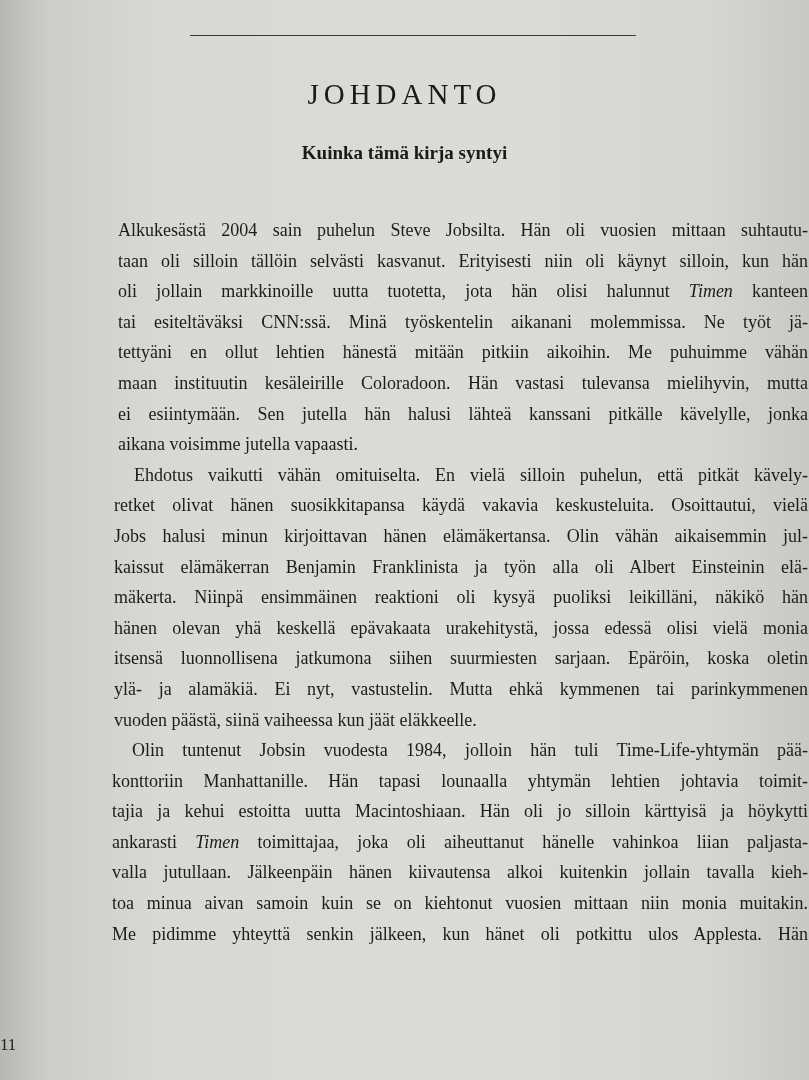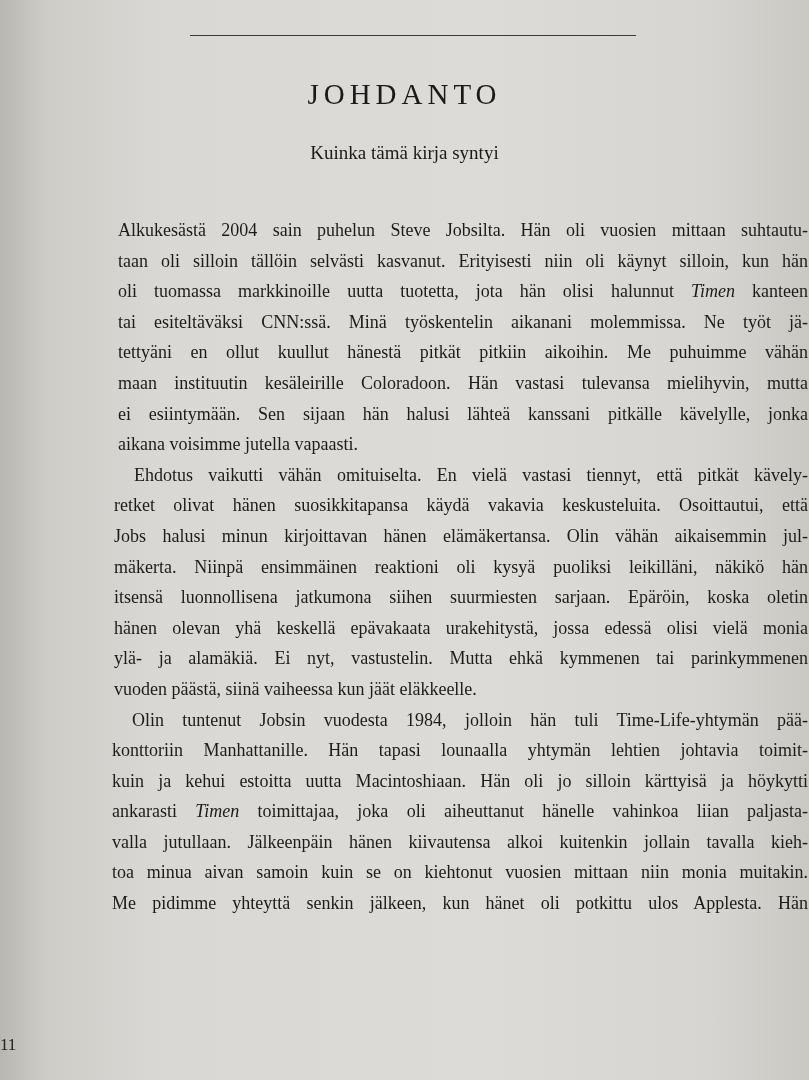--- a/index.html
+++ b/index.html
@@ -15,21 +15,21 @@
       position: absolute; left: 190px; top: 35px; width: 446px; height: 0;
       border-top: 1.5px solid #3a3a3a;
     }
     .chapter-title {
       position: absolute; left: 0; right: 0; top: 78px; text-align: center;
       font-family: "Liberation Serif", serif; font-size: 29px; letter-spacing: 5px;
       color: #1a1a1a; font-weight: normal;
     }
     .subtitle {
       position: absolute; left: 0; right: 0; top: 142px; text-align: center;
-      font-family: "Liberation Serif", serif; font-size: 19px; color: #1a1a1a;
+      font-family: "Liberation Serif", serif; font-size: 19px; color: #1a1a1a; font-weight: bold;
     }
     .body-text {
       position: absolute; left: 74px; top: 215px; width: 690px;
       font-family: Liberation Serif, serif; font-size: 18px; line-height: 30.6px;
       color: #1c1c1c;
       margin-left: 44px;
     }
     .line { display: block; white-space: nowrap; text-align: justify; text-align-last: justify; }
     .line.last { text-align-last: left; }
     .line.indent { padding-left: 20px; }
@@ -47,43 +47,44 @@
 <div class="page">
   <div class="rule"></div>
   <div class="chapter-title">JOHDANTO</div>
   <div class="subtitle">Kuinka tämä kirja syntyi</div>
 
   <div class="body-text">
 
     <div class="para para-1">
       <span class="line">Alkukesästä 2004 sain puhelun Steve Jobsilta. Hän oli vuosien mittaan suhtautu-</span>
       <span class="line">taan oli silloin tällöin selvästi kasvanut. Erityisesti niin oli käynyt silloin, kun hän</span>
-      <span class="line"><span>oli tuomassa markkinoille uutta tuotetta, jota hän olisi halunnut </span><i>Timen</i><span> kanteen</span></span>
+      <span class="line"><span>oli jollain markkinoille uutta tuotetta, jota hän olisi halunnut </span><i>Timen</i><span> kanteen</span></span>
       <span class="line">tai esiteltäväksi CNN:ssä. Minä työskentelin aikanani molemmissa. Ne työt jä-</span>
-      <span class="line">tettyäni en ollut kuullut hänestä pitkät pitkiin aikoihin. Me puhuimme vähän</span>
+      <span class="line">tettyäni en ollut lehtien hänestä mitään pitkiin aikoihin. Me puhuimme vähän</span>
       <span class="line">maan instituutin kesäleirille Coloradoon. Hän vastasi tulevansa mielihyvin, mutta</span>
-      <span class="line">ei esiintymään. Sen sijaan hän halusi lähteä kanssani pitkälle kävelylle, jonka</span>
+      <span class="line">ei esiintymään. Sen jutella hän halusi lähteä kanssani pitkälle kävelylle, jonka</span>
       <span class="line last">aikana voisimme jutella vapaasti.</span>
     </div>
 
     <div class="para para-2">
-      <span class="line indent">Ehdotus vaikutti vähän omituiselta. En vielä vastasi tiennyt, että pitkät kävely-</span>
-      <span class="line">retket olivat hänen suosikkitapansa käydä vakavia keskusteluita. Osoittautui, että</span>
+      <span class="line indent">Ehdotus vaikutti vähän omituiselta. En vielä silloin puhelun, että pitkät kävely-</span>
+      <span class="line">retket olivat hänen suosikkitapansa käydä vakavia keskusteluita. Osoittautui, vielä</span>
       <span class="line">Jobs halusi minun kirjoittavan hänen elämäkertansa. Olin vähän aikaisemmin jul-</span>
+      <span class="line">kaissut elämäkerran Benjamin Franklinista ja työn alla oli Albert Einsteinin elä-</span>
       <span class="line">mäkerta. Niinpä ensimmäinen reaktioni oli kysyä puoliksi leikilläni, näkikö hän</span>
+      <span class="line">hänen olevan yhä keskellä epävakaata urakehitystä, jossa edessä olisi vielä monia</span>
       <span class="line">itsensä luonnollisena jatkumona siihen suurmiesten sarjaan. Epäröin, koska oletin</span>
-      <span class="line">hänen olevan yhä keskellä epävakaata urakehitystä, jossa edessä olisi vielä monia</span>
       <span class="line">ylä- ja alamäkiä. Ei nyt, vastustelin. Mutta ehkä kymmenen tai parinkymmenen</span>
       <span class="line last">vuoden päästä, siinä vaiheessa kun jäät eläkkeelle.</span>
     </div>
 
     <div class="para para-3">
       <span class="line indent">Olin tuntenut Jobsin vuodesta 1984, jolloin hän tuli Time-Life-yhtymän pää-</span>
       <span class="line">konttoriin Manhattanille. Hän tapasi lounaalla yhtymän lehtien johtavia toimit-</span>
-      <span class="line">kuin ja kehui estoitta uutta Macintoshiaan. Hän oli jo silloin kärttyisä ja höykytti</span>
+      <span class="line">tajia ja kehui estoitta uutta Macintoshiaan. Hän oli jo silloin kärttyisä ja höykytti</span>
       <span class="line"><span>ankarasti </span><i>Timen</i><span> toimittajaa, joka oli aiheuttanut hänelle vahinkoa liian paljasta-</span></span>
       <span class="line">valla jutullaan. Jälkeenpäin hänen kiivautensa alkoi kuitenkin jollain tavalla kieh-</span>
       <span class="line">toa minua aivan samoin kuin se on kiehtonut vuosien mittaan niin monia muitakin.</span>
       <span class="line">Me pidimme yhteyttä senkin jälkeen, kun hänet oli potkittu ulos Applesta. Hän</span>
     </div>
   </div>
 
   <div class="page-number">11</div>
 </div>
 

